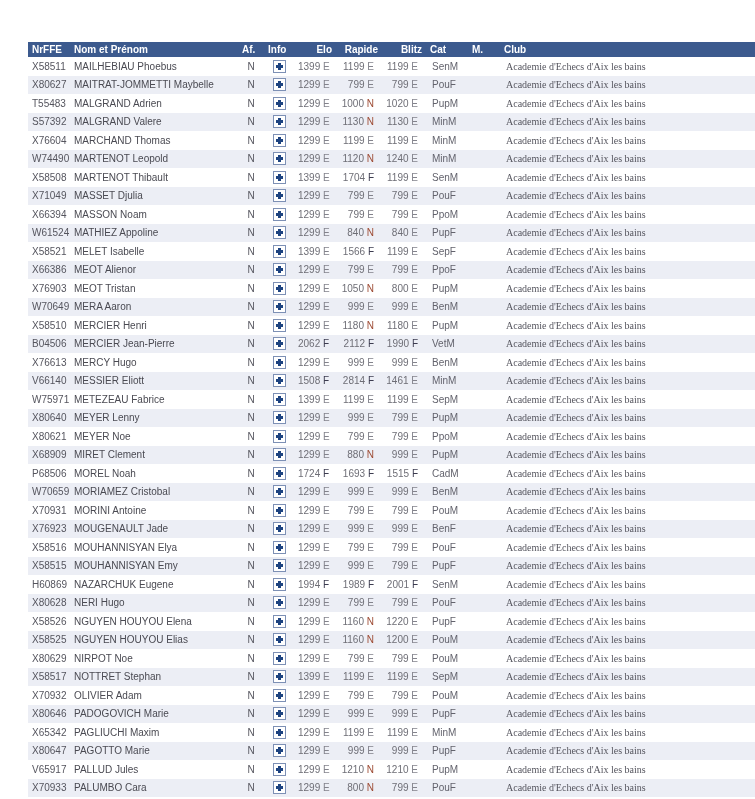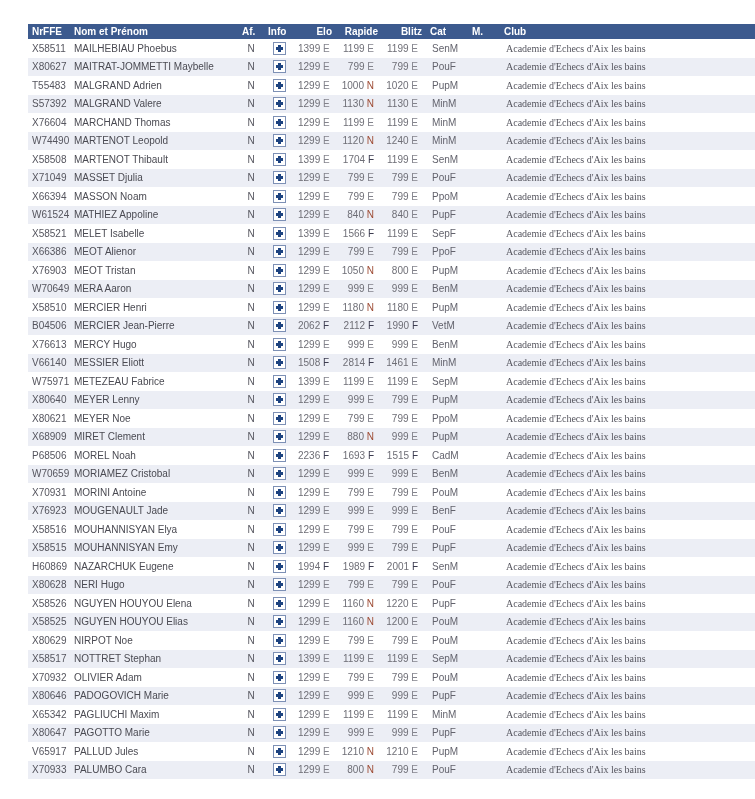--- a/index.html
+++ b/index.html
@@ -5,21 +5,21 @@
   html,body{margin:0;padding:0;background:#ffffff;}
   body{
     width:755px;height:799px;overflow:hidden;position:relative;
     font-family:"Liberation Sans","DejaVu Sans",sans-serif;
     -webkit-font-smoothing:antialiased;
   }
   .table-wrap{
     position:absolute;left:28px;top:24px;width:727px;
   }
   table.players{
-    border-collapse:collapse;table-layout:fixed;width:727px;
+    border-collapse:collapse;table-layout:fixed;width:727px;margin-top:18px;
   }
   
   col.c-nrffe{width:42px;}
   col.c-name{width:168px;}
   col.c-af{width:26px;}
   col.c-info{width:30px;}
   col.c-elo{width:42px;}
   col.c-rapide{width:46px;}
   col.c-blitz{width:44px;}
   col.c-cat{width:42px;}
@@ -361,21 +361,21 @@
           <td class="t-num"><span class="rt-n">999 </span><span class="rt-E">E</span></td>
           <td class="t-cat">PupM</td>
           <td class="t-m"></td>
           <td class="t-club">Academie d'Echecs d'Aix les bains</td>
         </tr>
         <tr>
           <td class="t-nrffe">P68506</td>
           <td class="t-name">MOREL Noah</td>
           <td class="t-af">N</td>
           <td class="t-info"><span class="info-icon"></span></td>
-          <td class="t-num"><span class="rt-n">2236 </span><span class="rt-F">F</span></td>
+          <td class="t-num"><span class="rt-n">1724 </span><span class="rt-F">F</span></td>
           <td class="t-num"><span class="rt-n">1693 </span><span class="rt-F">F</span></td>
           <td class="t-num"><span class="rt-n">1515 </span><span class="rt-F">F</span></td>
           <td class="t-cat">CadM</td>
           <td class="t-m"></td>
           <td class="t-club">Academie d'Echecs d'Aix les bains</td>
         </tr>
         <tr>
           <td class="t-nrffe">W70659</td>
           <td class="t-name">MORIAMEZ Cristobal</td>
           <td class="t-af">N</td>

